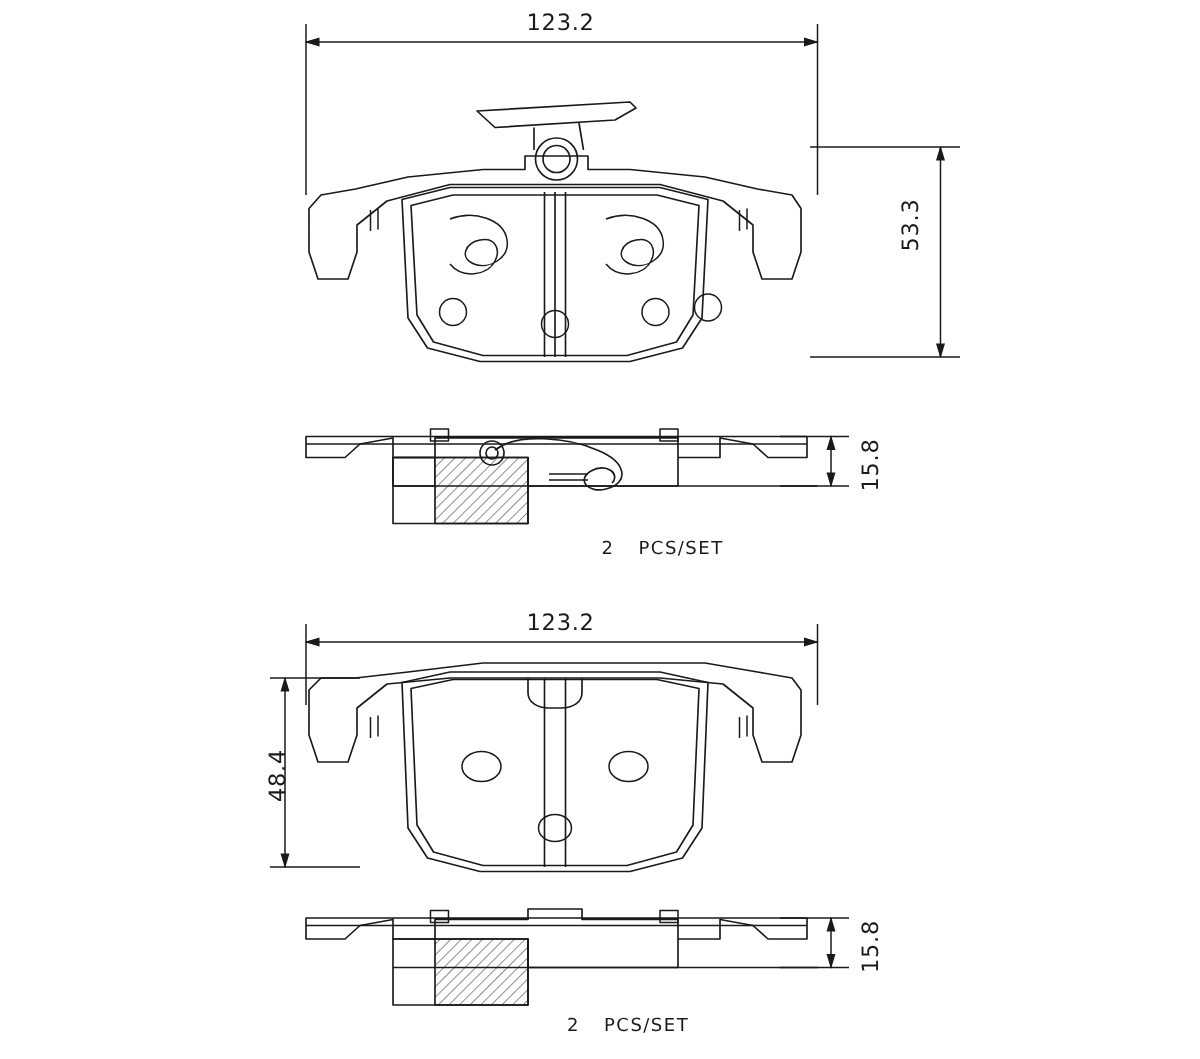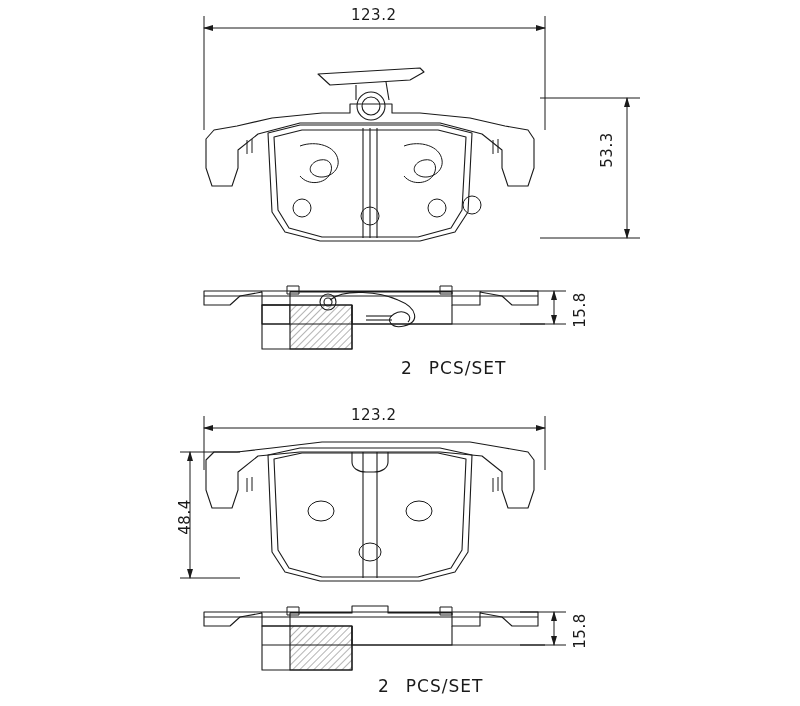--- a/index.html
+++ b/index.html
@@ -33,21 +33,21 @@
     letter-spacing: 0.5px;
     color: #1a1a1a;
     white-space: nowrap;
     user-select: none;
   }
   .lbl.vert {
     transform-origin: 0 0;
   }
   .pcs {
     position: absolute;
-    font-size: 17px;
+    font-size: 12px;
     letter-spacing: 1px;
     white-space: nowrap;
   }
   .pcs .num { margin-right: 16px; }
 </style>
 </head>
 <body>
 
 <div id="stage">
 

